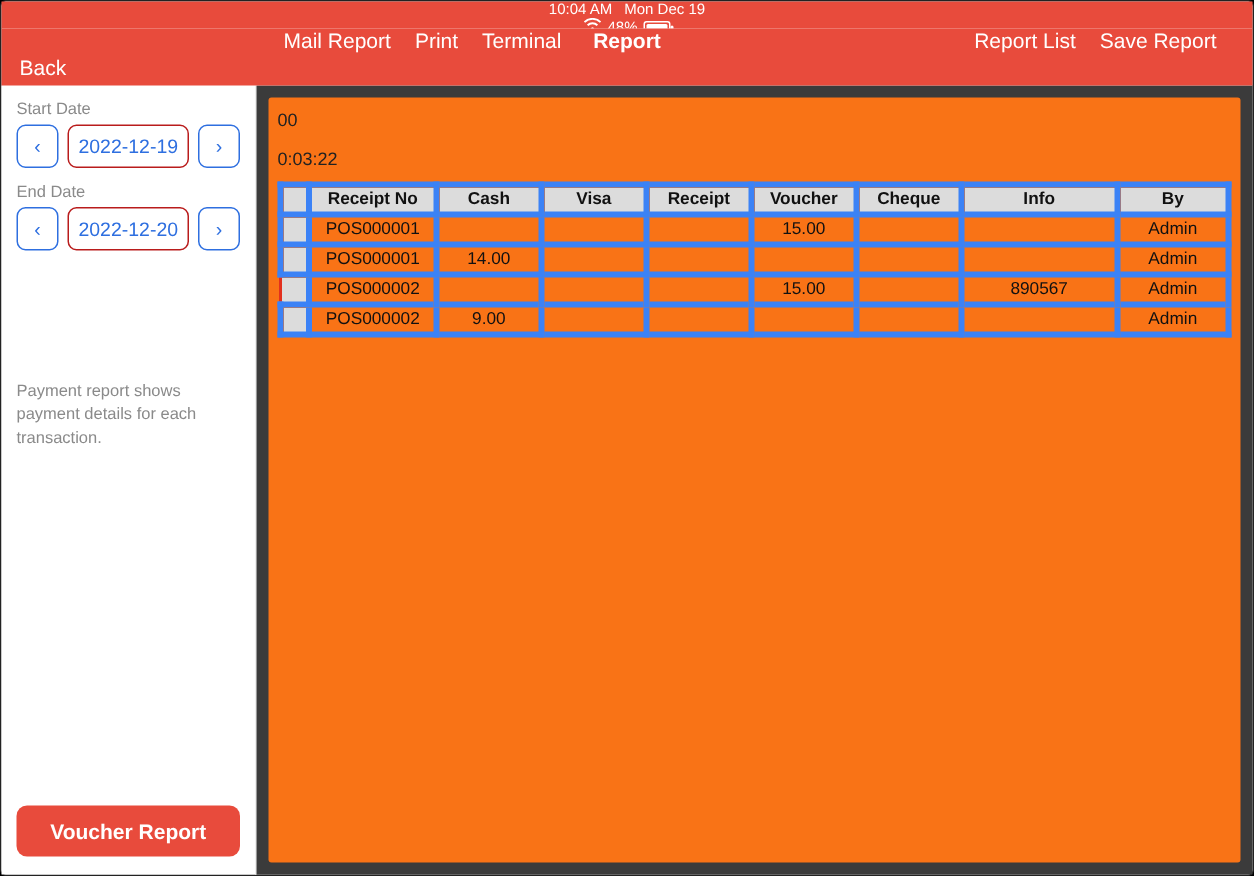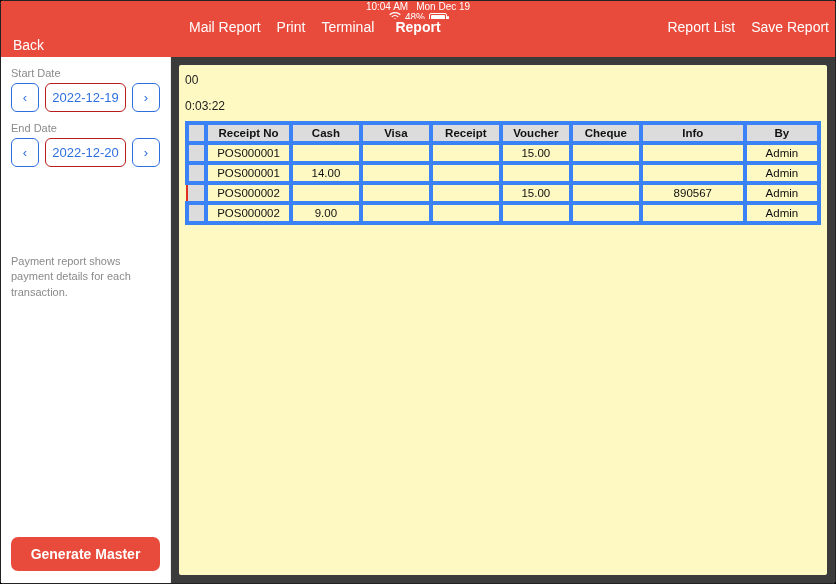--- a/index.html
+++ b/index.html
@@ -11,32 +11,32 @@
   .battery-shell { display:inline-block; width:18px; height:9px; border:1px solid #fff; border-radius:2px; position:relative; }
   .battery-shell::after { content:""; position:absolute; right:-3px; top:2px; width:2px; height:4px; background:#fff; border-radius:1px;}
   .battery-fill { position:absolute; left:1px; top:1px; bottom:1px; right:1px; background:#fff; border-radius:1px;}
   .nav-bar { height: 38px; background: #e84b3c; color: #fff; display: flex; align-items: flex-start; font-size: 14px; position: relative; }
   .nav-left-title { display:flex; align-items:center; gap:10px; padding-left:12px; width:170px;}
   .nav-left-title .back { font-weight:400; cursor:pointer;}
   .nav-left-title .ptitle { font-weight:400;margin-top:36px; }
   .nav-actions-left { display:flex; gap:16px; padding-left:18px;}
   .nav-actions-left span { cursor:pointer; }
   .nav-center { position:absolute; left:50%; transform:translateX(-50%); font-weight:700; }
-  .nav-actions-right { margin-left:auto; display:flex; gap:16px; padding-right:6px;}
+  .nav-actions-right { margin-left:auto; display:flex; gap:16px; padding-right:24px;}
   .nav-actions-right span { cursor:pointer; }
   .body-row { flex:1; display:flex; min-height:0; }
   .sidebar { width:170px; background:#fff; display:flex; flex-direction:column; padding:10px 10px 12px 10px; border-right:1px solid #eee;}
   .field-label { font-size:11px; color:#8a8a8a; margin-bottom:4px;}
   .date-row { display:flex; gap:6px; margin-bottom:10px; }
   .chev-btn { width:28px; height:29px; border:1px solid #2e6fe0; border-radius:6px; background:#fff; color:#2e6fe0; display:flex; align-items:center; justify-content:center; font-size:13px; cursor:pointer;}
   .date-pill { flex:1; height:29px; border:1px solid #b91c1c; border-radius:6px; background:#fff; color:#2e6fe0; display:flex; align-items:center; justify-content:center; font-size:13px; cursor:pointer;}
   .sidebar-desc { font-size:11px; color:#8a8a8a; line-height:1.4; margin-top:auto; margin-bottom: 160px;}
   .gen-btn { height:34px; background:#e84b3c; color:#fff; border:none; border-radius:7px; font-size:14px; font-weight:600; cursor:pointer; width:100%; margin-top:auto;}
   .content-outer { flex:1; background:#3b3b3b; padding:8px; display:flex;}
-  .report-panel { flex:1; background:#fef9c3; border-radius:2px; padding:8px 6px; overflow:auto; font-size:12px; color:#111;}
+  .report-panel { flex:1; background:#f97316; border-radius:2px; padding:8px 6px; overflow:auto; font-size:12px; color:#111;}
   .report-meta { font-size:12px; color:#222; margin-bottom:2px;}
   .report-meta2 { font-size:12px; color:#222; margin-bottom:8px; margin-top:12px;}
   table { border-collapse: collapse; width: 100%; table-layout: fixed;}
   th, td { border:4px solid #3b82f6; font-size:11.5px; padding:2px 4px; text-align:center; height:18px; overflow:hidden; white-space:nowrap;}
   th { background:#dcdcdc; font-weight:700;}
   col.col-idx { width:18px;}
   col.col-rec { width:80px;}
   col.col-mon { width:66px;}
   col.col-info { width:98px;}
   col.col-by { width:70px;}
@@ -103,21 +103,21 @@
       <div class="date-row">
         <div class="chev-btn">
             <span>‹</span>
           </div>
         <div class="date-pill">2022-12-20</div>
         <div class="chev-btn">
             <span>›</span>
           </div>
       </div>
       <div class="sidebar-desc">Payment report shows payment details for each transaction.</div>
-      <button class="gen-btn">Generate Master</button>
+      <button class="gen-btn">Voucher Report</button>
     </div>
 
     <div class="content-outer">
       <div class="report-panel">
         <div class="report-meta">00</div>
         <div class="report-meta2">0:03:22</div>
         <table>
           <colgroup>
             <col class="col-idx">
               <col class="col-rec">

